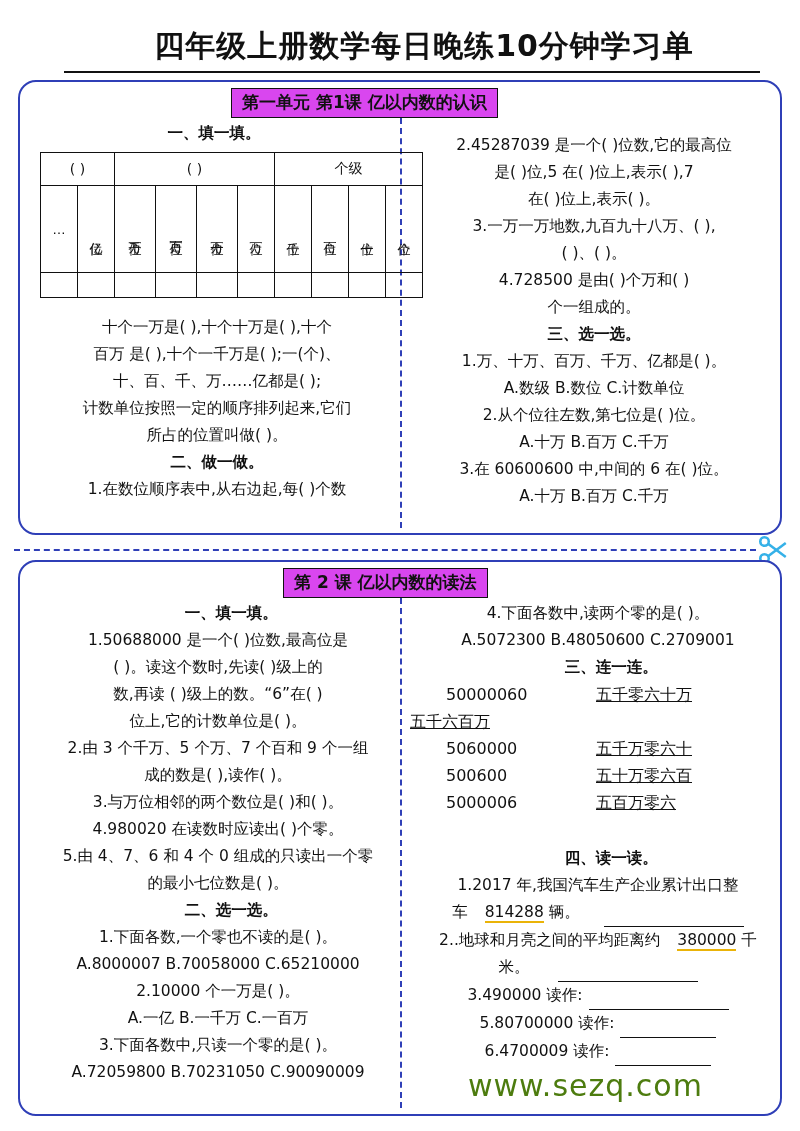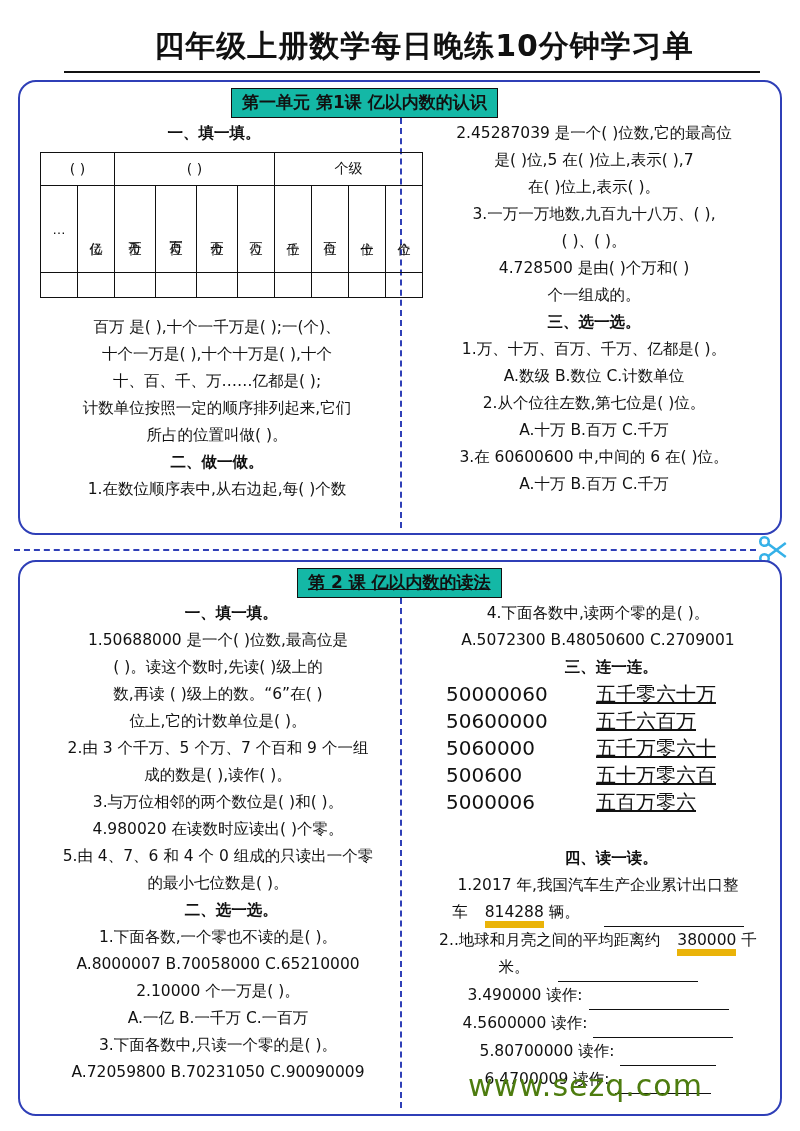--- a/index.html
+++ b/index.html
@@ -50,30 +50,30 @@
     border-top:2px dashed #2f3fb7;
   }
   .scissors{
     position:absolute;left:756px;top:533px;
     width:34px;height:34px;color:#35b1e8;
   }
 
   
   .ylabel{
     position:absolute;
-    background:#14b8a6;
+    background:#d946ef;
     border:1.5px solid #111;
     font-weight:bold;
     font-size:17px;
     padding:2px 10px 3px 10px;
     white-space:nowrap;
     font-family:"DejaVu Sans",sans-serif;
   }
   #label-u1{left:231px;top:88px;}
-  #label-u2{left:297px;top:568px;text-decoration:underline;}
+  #label-u2{left:283px;top:568px;}
 
   
   .col{
     position:absolute;
     font-size:15.5px;
     line-height:27px;
     font-family:"DejaVu Sans",sans-serif;
     text-align:center;
   }
   .col p{margin:0;}
@@ -103,29 +103,29 @@
     line-height:15px;
     margin:0 auto;
     display:inline-block;
     font-size:13px;
   }
   .w1{width:56px;}
   .w2{width:40px;}
   .w3{width:36px;}
 
   
-  .matchwrap{position:absolute;font-size:20px;line-height:27px;font-family:"DejaVu Sans",sans-serif;}
+  .matchwrap{position:absolute;font-size:16px;line-height:27px;font-family:"DejaVu Sans",sans-serif;}
   .matchrow{display:flex;}
   .matchrow .left{width:150px;padding-left:36px;}
   .matchrow .right{width:170px;text-decoration:underline;}
 
   
   .ul{border-bottom:1px solid #111;display:inline-block;min-width:140px;}
   .ulshort{border-bottom:1px solid #111;display:inline-block;min-width:96px;}
-  .uline{border-bottom:7px solid #eab308;margin-left:12px;}
+  .uline{border-bottom:2px solid #eab308;margin-left:12px;}
 
   
   .wm{
     position:absolute;left:468px;top:1068px;
     font-size:30px;color:#4d7c0f;
     font-family:"DejaVu Sans",sans-serif;
     letter-spacing:1px;
   }
 </style>
 </head>
@@ -175,30 +175,30 @@
       <td></td>
     </tr>
   </tbody>
     </table>
 
   <div class="col" style="left:34px;top:120px;width:360px;">
     <p class="hd">一、填一填。</p>
   </div>
 
   <div class="col" style="left:34px;top:314px;width:366px;">
+    <p>十个一万是(        ),十个十万是(        ),十个</p>
     <p>百万 是(        ),十个一千万是(        );一(个)、</p>
-    <p>十个一万是(        ),十个十万是(        ),十个</p>
     <p>十、百、千、万……亿都是(                    );</p>
     <p>计数单位按照一定的顺序排列起来,它们</p>
     <p>所占的位置叫做(                    )。</p>
     <p class="hd">二、做一做。</p>
     <p>1.在数位顺序表中,从右边起,每(    )个数</p>
   </div>
 
-  <div class="col" style="left:410px;top:120px;width:368px;">
+  <div class="col" style="left:410px;top:132px;width:368px;">
     <p>2.45287039 是一个(        )位数,它的最高位</p>
     <p>是(      )位,5 在(        )位上,表示(          ),7</p>
     <p>在(      )位上,表示(            )。</p>
     <p>3.一万一万地数,九百九十八万、(            ),</p>
     <p>(          )、(          )。</p>
     <p>4.728500 是由(            )个万和(            )</p>
     <p>个一组成的。</p>
     <p class="hd">三、选一选。</p>
     <p>1.万、十万、百万、千万、亿都是(      )。</p>
     <p>A.数级          B.数位          C.计数单位</p>
@@ -249,21 +249,20 @@
     <p>A.5072300        B.48050600          C.2709001</p>
     <p class="hd ind">三、连一连。</p>
   </div>
 
   <div class="matchwrap" style="left:410px;top:681px;width:376px;">
     <div class="matchrow">
       <span class="left">50000060</span>
       <span class="right">五千零六十万</span>
     </div>
     <div class="matchrow">
-      <span class="left">50600000</span>
       <span class="right">五千六百万</span>
     </div>
     <div class="matchrow">
       <span class="left">5060000</span>
       <span class="right">五千万零六十</span>
     </div>
     <div class="matchrow">
       <span class="left">500600</span>
       <span class="right">五十万零六百</span>
     </div>
@@ -282,23 +281,20 @@
     <p>
       <span>2..地球和月亮之间的平均距离约 </span><span class="uline">380000</span><span> 千</span>
     </p>
     <p>
       <span>米。</span><span style="display:inline-block;width:28px;"></span><span class="ul">&nbsp;</span>
     </p>
     <p>
       <span>3.490000 读作:</span><span style="display:inline-block;width:6px;"></span><span class="ul">&nbsp;</span>
     </p>
     <p>
-      <span>4.5600000 读作:</span><span style="display:inline-block;width:6px;"></span><span class="ul">&nbsp;</span>
-    </p>
-    <p>
       <span>5.80700000 读作:</span><span style="display:inline-block;width:6px;"></span><span class="ulshort">&nbsp;</span>
     </p>
     <p>
       <span>6.4700009 读作:</span><span style="display:inline-block;width:6px;"></span><span class="ulshort">&nbsp;</span>
     </p>
   </div>
 
   <div class="wm">www.sezq.com</div>
 
 </div>

